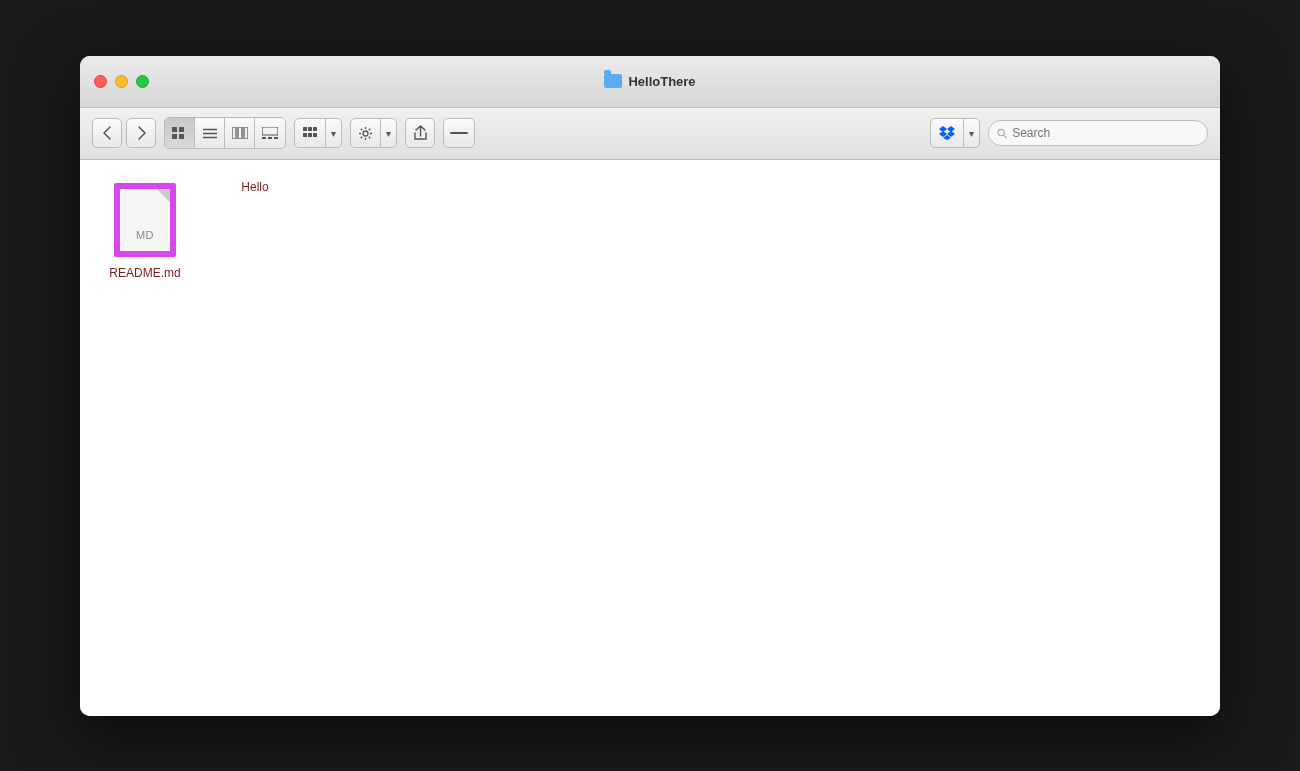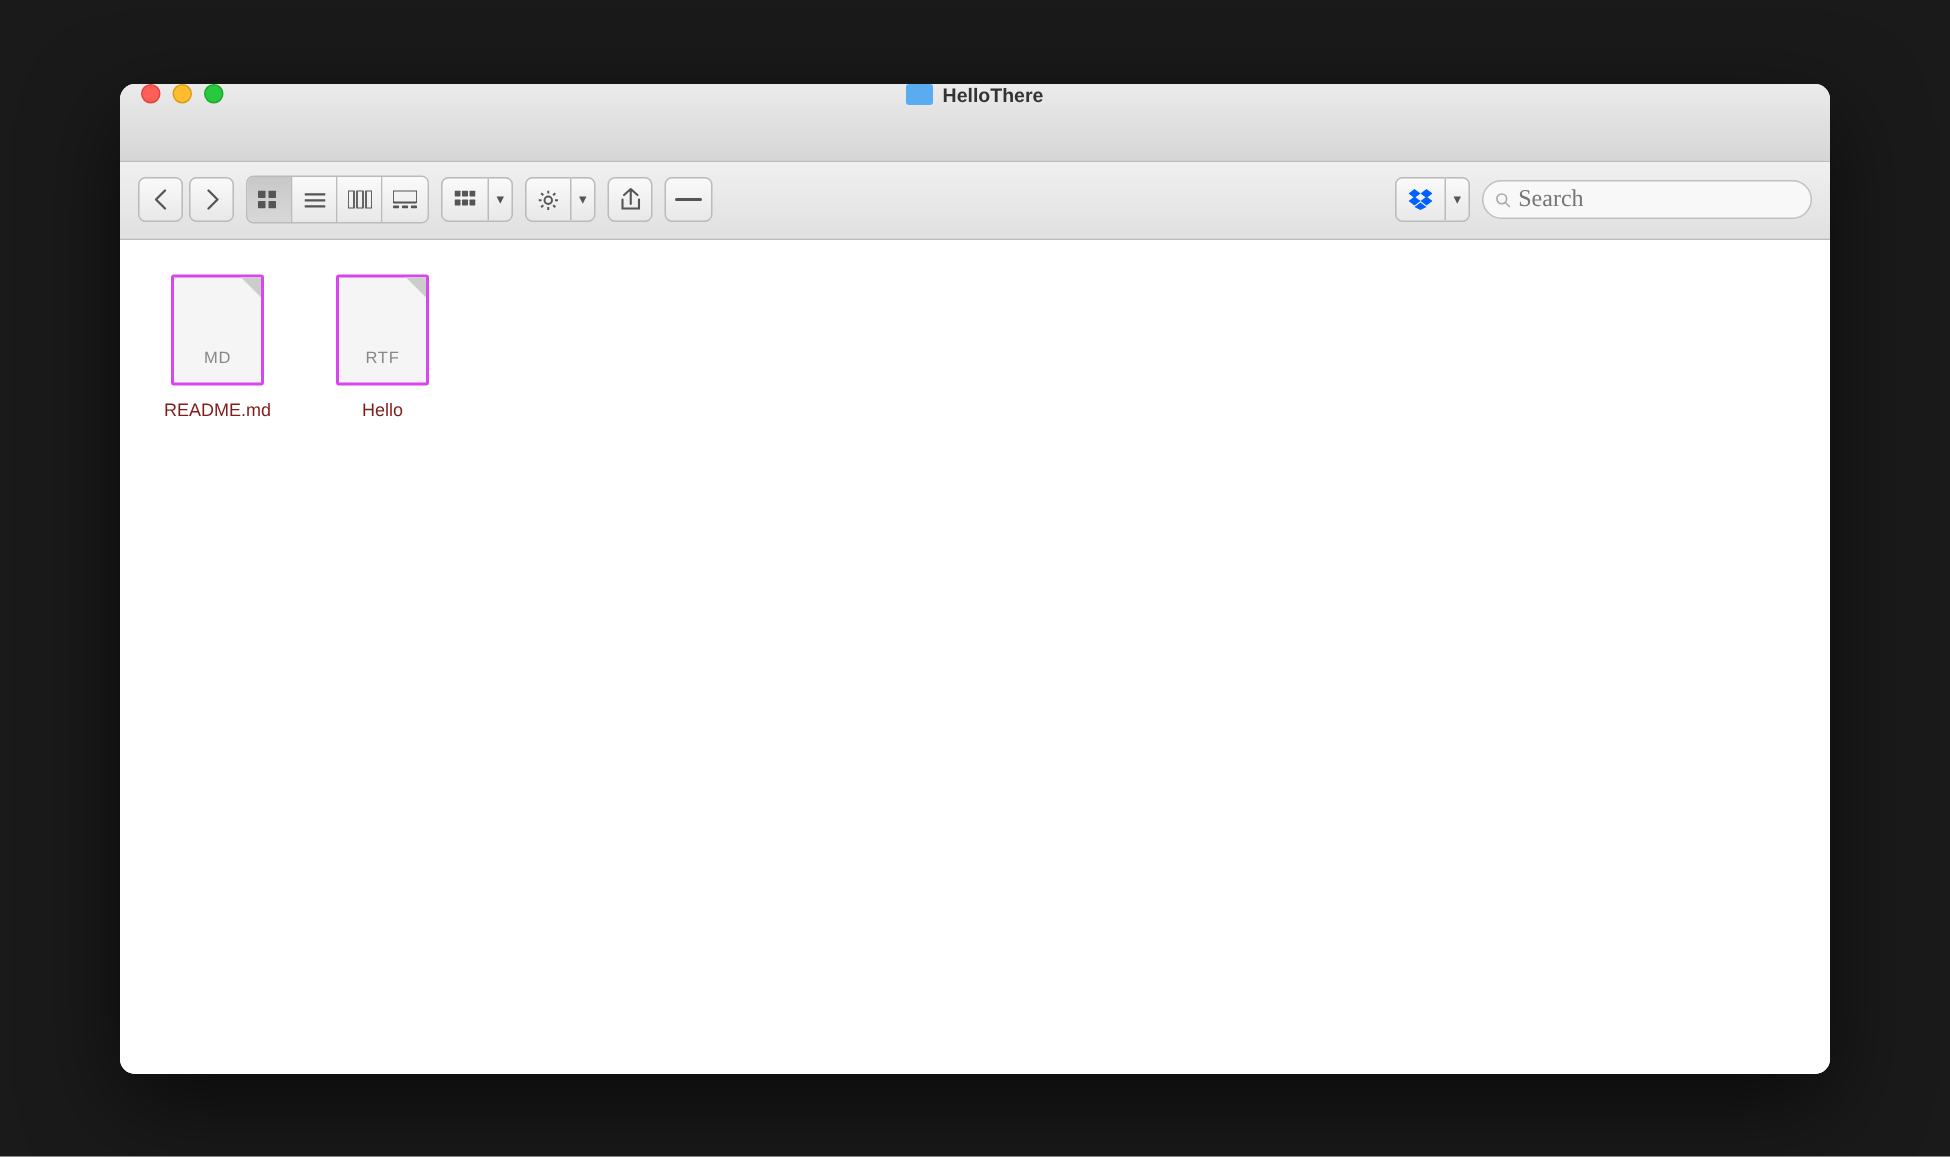--- a/index.html
+++ b/index.html
@@ -23,21 +23,21 @@
       overflow: hidden;
       display: flex;
       flex-direction: column;
     }
 
     
     .titlebar {
       background: linear-gradient(to bottom, #ebebeb, #d6d6d6);
       height: 52px;
       display: flex;
-      align-items: flex-start;
+      align-items: center;
       justify-content: center;
       position: relative;
       border-bottom: 1px solid #bbb;
       flex-shrink: 0;
     }
 
     .traffic-lights {
       position: absolute;
       left: 14px;
       display: flex;
@@ -204,24 +204,23 @@
       border-radius: 13px;
       background: #f8f8f8;
       padding: 0 8px;
       gap: 5px;
     }
 
     .search-box input {
       border: none;
       background: transparent;
       outline: none;
-      font-size: 16px;
+      font-size: 12px;
       color: #999;
       width: 100%;
-      font-family: Liberation Serif, serif;
     }
 
     
     .content {
       flex: 1;
       background: #ffffff;
       padding: 20px;
       display: flex;
       flex-wrap: wrap;
       align-content: flex-start;
@@ -245,21 +244,21 @@
       align-items: center;
       justify-content: center;
       border-radius: 4px;
       position: relative;
     }
 
     .file-page {
       width: 62px;
       height: 74px;
       background: #f5f5f5;
-      border: 2px solid #d946ef;
+      border: 6px solid #d946ef;
       border-radius: 2px;
       position: relative;
       display: flex;
       align-items: flex-end;
       justify-content: center;
       padding-bottom: 10px;
     }
 
     .file-page::before {
       content: '';
@@ -444,23 +443,18 @@
     <div class="file-item">
       <div class="file-icon">
         <div class="file-page">
           <span class="file-type-label">MD</span>
         </div>
       </div>
       <span class="file-name">README.md</span>
     </div>
 
     <div class="file-item">
-      <div class="file-icon">
-        <div class="file-page">
-          <span class="file-type-label">RTF</span>
-        </div>
-      </div>
       <span class="file-name">Hello</span>
     </div>
 
   </div>
 
 </div>
 
 </body></html>

